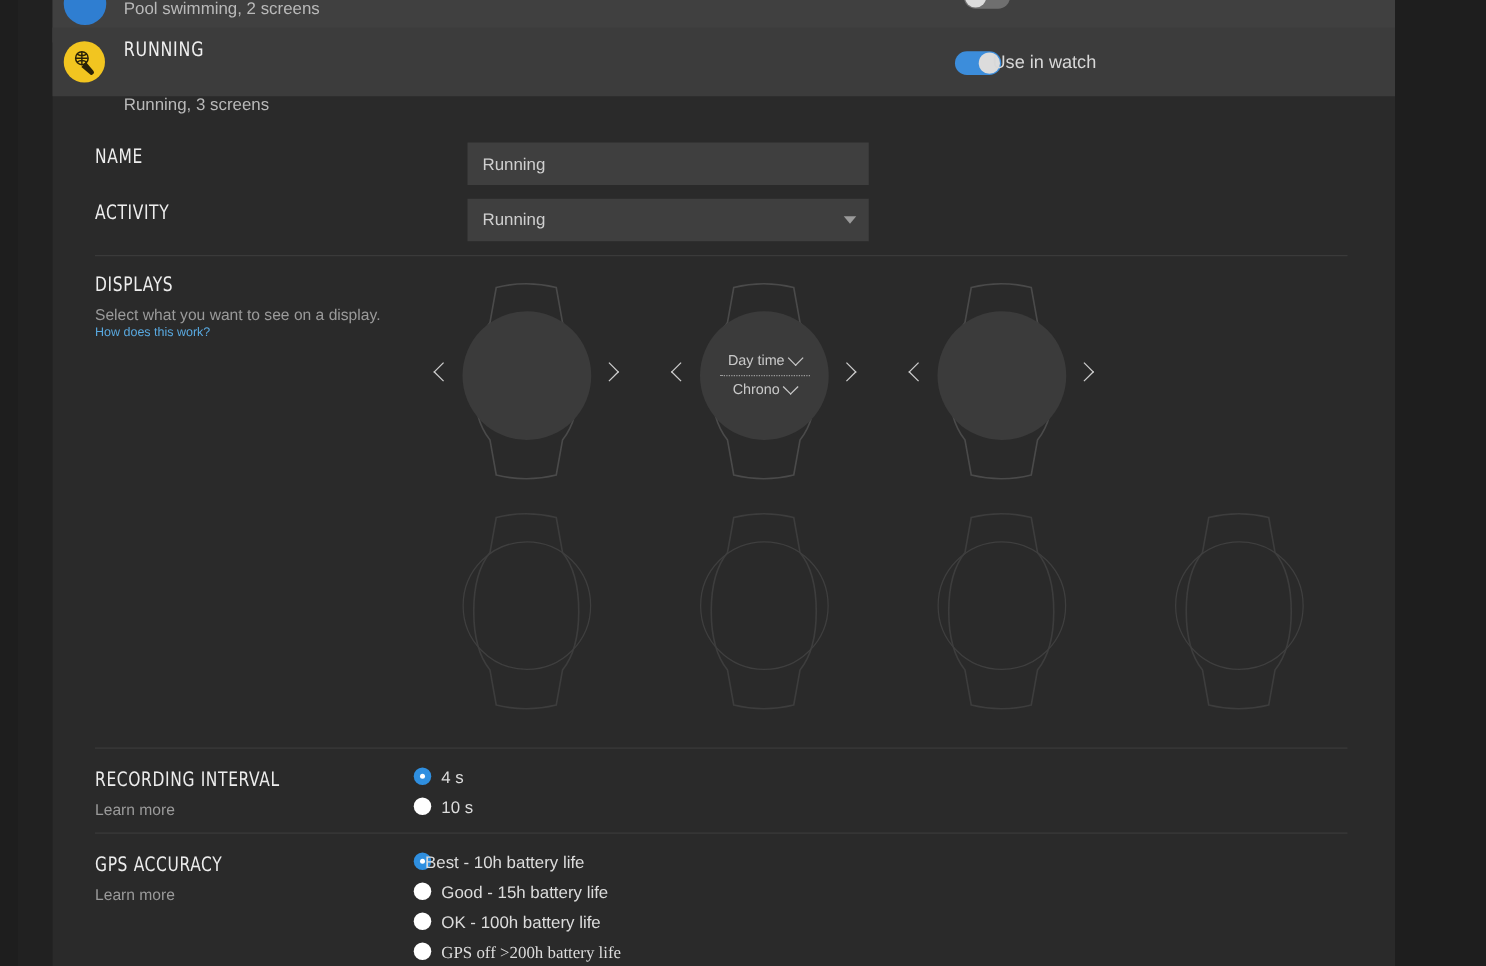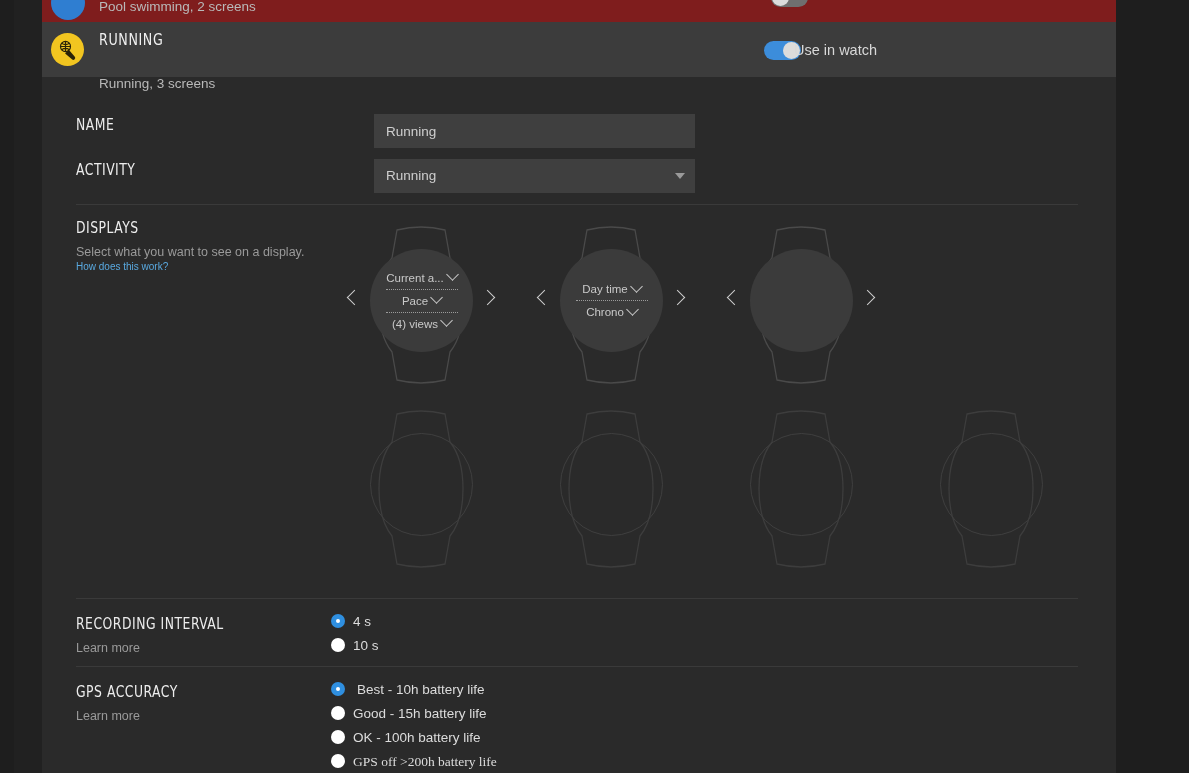--- a/index.html
+++ b/index.html
@@ -27,21 +27,21 @@
 
   
   .panel {
     position: absolute; left: 42px; top: 0; width: 1074px; height: 773px;
     background: #2a2a2a;
   }
 
   
   .sport-row-partial {
     position: absolute; left: 0; top: 0; width: 1074px; height: 34px;
-    background: #7f1d1d; overflow: hidden;
+    background: #404040; overflow: hidden;
   }
   .sport-row-partial .icon-circle {
     position: absolute; left: 9px; top: -14px;
     width: 34px; height: 34px; border-radius: 50%;
     background: #2f7ed1;
   }
   .sport-row-partial .sub {
     position: absolute; left: 57px; top: -1px;
     font-size: 13.5px; color: #b9b9b9;
   }
@@ -221,36 +221,20 @@
 
     <div class="sec-label" style="left:34px; top:218px;">DISPLAYS</div>
     <div class="sub-text" style="left:34px; top:245px;">Select what you want to see on a display.</div>
     <div class="link" style="left:34px; top:261px;">How does this work?</div>
 
     <div class="watch" style="left:319px; top:220px;">
       <svg width="120" height="170" viewBox="0 0 120 170">
         <path d="M36 10 Q60 4 84 10 L89 38 Q102 54 102 85 Q102 116 89 132 L84 160 Q60 166 36 160 L31 132 Q18 116 18 85 Q18 54 31 38 Z" fill="none" stroke="#4a4a4a" stroke-width="1.3"></path>
       </svg>
       <div class="watch-face"></div>
-      <div class="rows">
-        <div class="drow">
-          <span>Current a...</span>
-          <i class="chev"></i>
-        </div>
-        <div class="dotted"></div>
-        <div class="drow">
-          <span>Pace</span>
-          <i class="chev"></i>
-        </div>
-        <div class="dotted"></div>
-        <div class="drow">
-          <span>(4) views</span>
-          <i class="chev"></i>
-        </div>
-      </div>
       <div class="arrow-l"></div>
       <div class="arrow-r"></div>
     </div>
 
     <div class="watch" style="left:509px; top:220px;">
       <svg width="120" height="170" viewBox="0 0 120 170">
         <path d="M36 10 Q60 4 84 10 L89 38 Q102 54 102 85 Q102 116 89 132 L84 160 Q60 166 36 160 L31 132 Q18 116 18 85 Q18 54 31 38 Z" fill="none" stroke="#4a4a4a" stroke-width="1.3"></path>
       </svg>
       <div class="watch-face"></div>
       <div class="rows">
@@ -312,21 +296,21 @@
     <div class="radio-label" style="left:311px; top:614px;">4 s</div>
     <div class="radio" style="left:289px; top:638px;"></div>
     <div class="radio-label" style="left:311px; top:638px;">10 s</div>
 
     <div class="divider" style="top:666px;"></div>
 
     <div class="sec-label" style="left:34px; top:682px;">GPS ACCURACY</div>
     <div class="sub-text" style="left:34px; top:709px;">Learn more</div>
 
     <div class="radio on" style="left:289px; top:682px;"></div>
-    <div class="radio-label" style="left:315px; top:682px;">Best - 10h battery life</div>
+    <div class="radio-label" style="left:298px; top:682px;">Best - 10h battery life</div>
     <div class="radio" style="left:289px; top:706px;"></div>
     <div class="radio-label" style="left:311px; top:706px;">Good - 15h battery life</div>
     <div class="radio" style="left:289px; top:730px;"></div>
     <div class="radio-label" style="left:311px; top:730px;">OK - 100h battery life</div>
     <div class="radio" style="left:289px; top:754px;"></div>
     <div class="radio-label" style="left:311px; top:754px;font-family:Liberation Serif, serif;">GPS off &gt;200h battery life</div>
 
   </div>
 </div>
 

